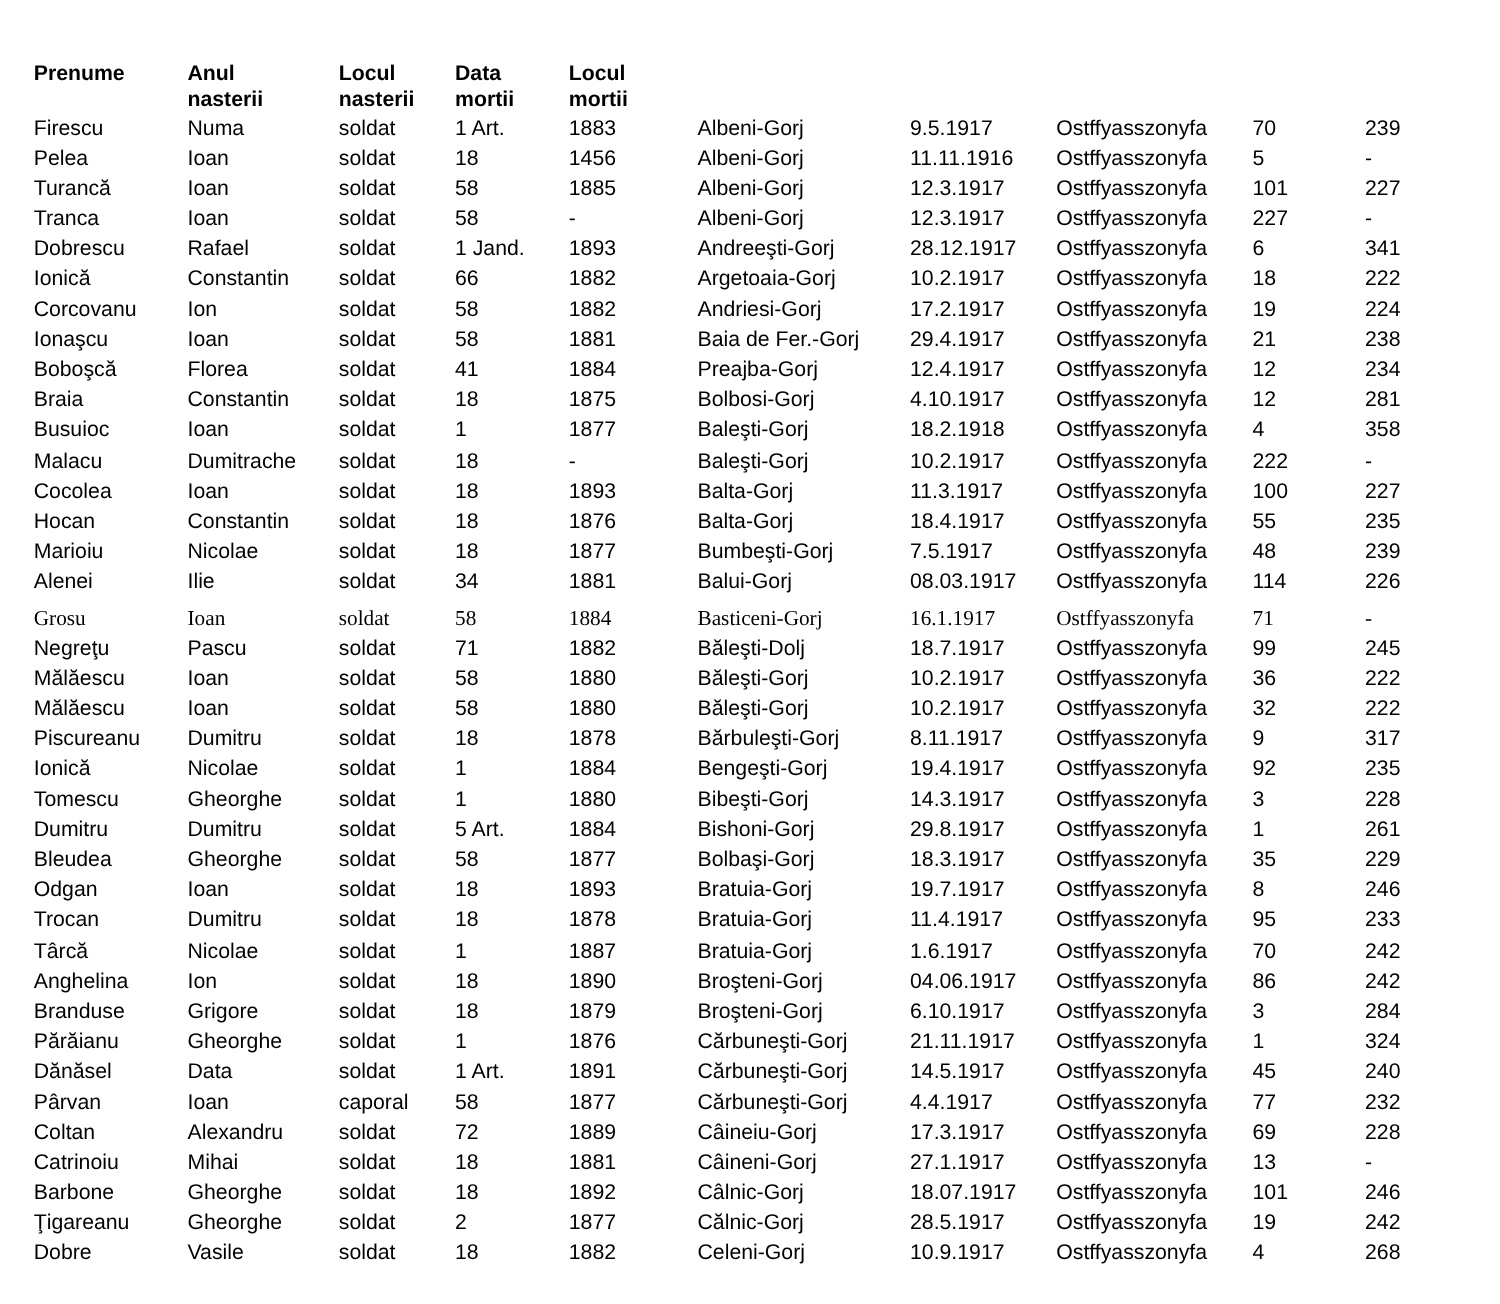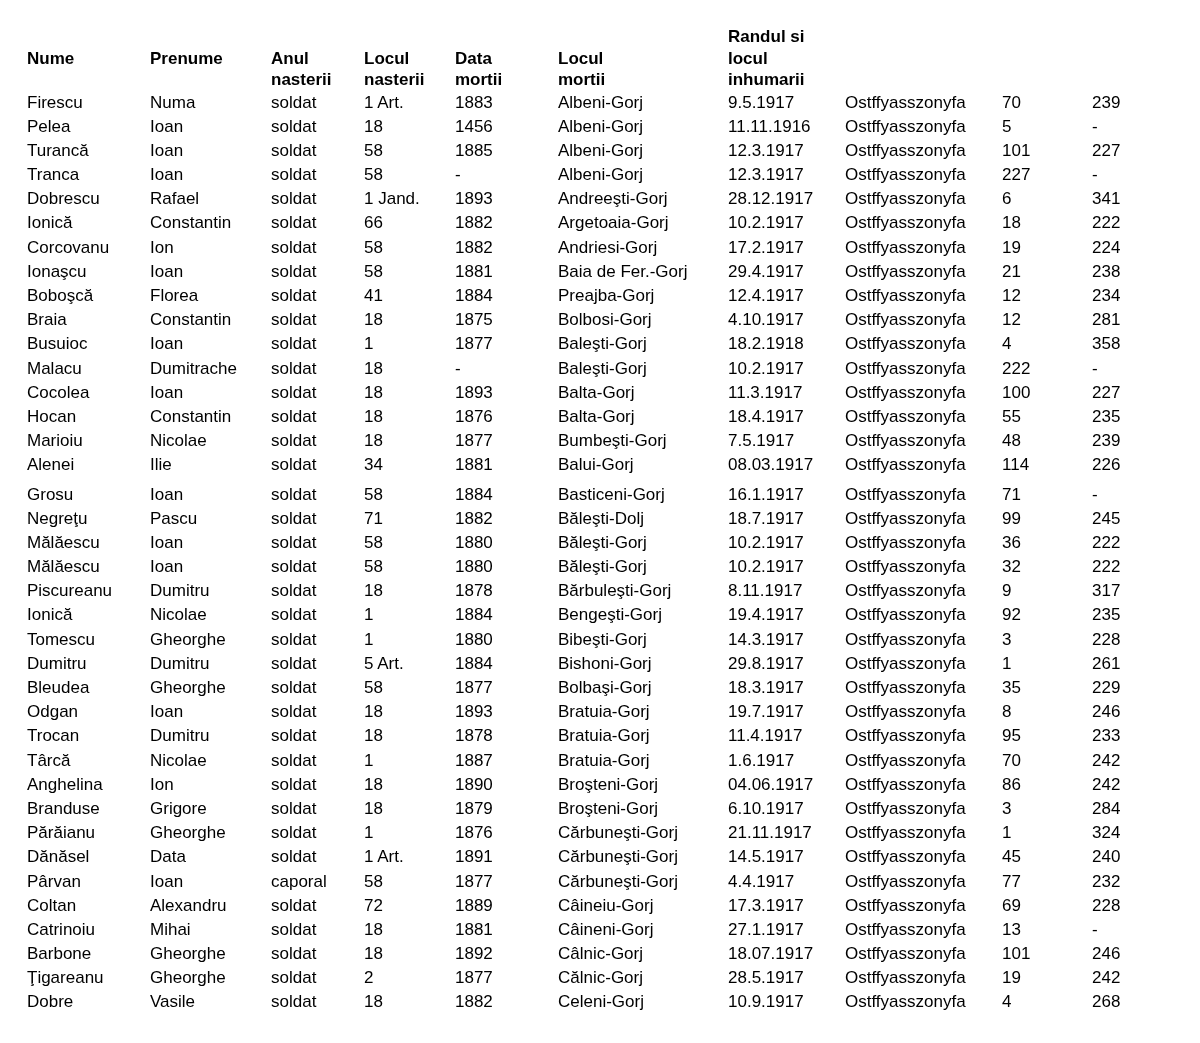--- a/index.html
+++ b/index.html
@@ -34,34 +34,30 @@
     height: 21.5px;
     line-height: 21.5px;
   }
   
   .data-row .cell {
     height: 24.2px;
     line-height: 24.2px;
   }
   .data-row.gap-before {
     margin-top: 5px;
+    font-family: Liberation Serif, serif;
   }
 </style>
 </head>
 <body>
 
 <div class="doc-table">
   <div class="grid-row header-row">
       <div class="cell hcell">
         <div class="hline"></div>
-        <div class="hline">Nume</div>
-        <div class="hline"></div>
-      </div>
-      <div class="cell hcell">
-        <div class="hline"></div>
         <div class="hline">Prenume</div>
         <div class="hline"></div>
       </div>
       <div class="cell hcell">
         <div class="hline"></div>
         <div class="hline">Anul</div>
         <div class="hline">nasterii</div>
       </div>
       <div class="cell hcell">
         <div class="hline"></div>
@@ -71,25 +67,20 @@
       <div class="cell hcell">
         <div class="hline"></div>
         <div class="hline">Data</div>
         <div class="hline">mortii</div>
       </div>
       <div class="cell hcell">
         <div class="hline"></div>
         <div class="hline">Locul</div>
         <div class="hline">mortii</div>
       </div>
-      <div class="cell hcell">
-        <div class="hline">Randul si</div>
-        <div class="hline">locul</div>
-        <div class="hline">inhumarii</div>
-      </div>
     </div>
   <div>
       <div class="grid-row data-row">
         <div class="cell">Firescu</div>
         <div class="cell">Numa</div>
         <div class="cell">soldat</div>
         <div class="cell">1 Art.</div>
         <div class="cell">1883</div>
         <div class="cell">Albeni-Gorj</div>
         <div class="cell">9.5.1917</div>

